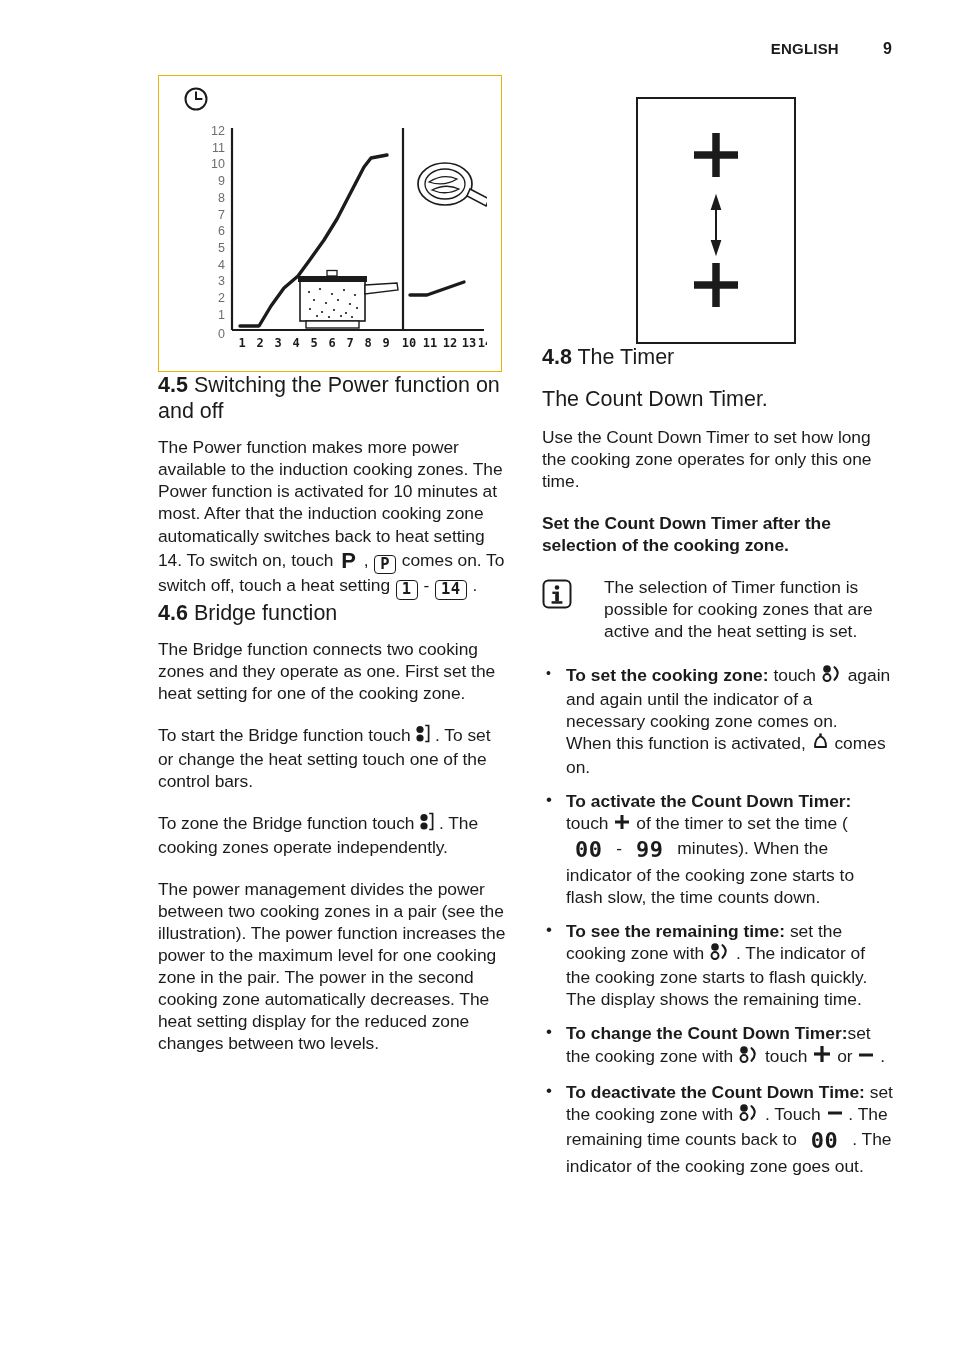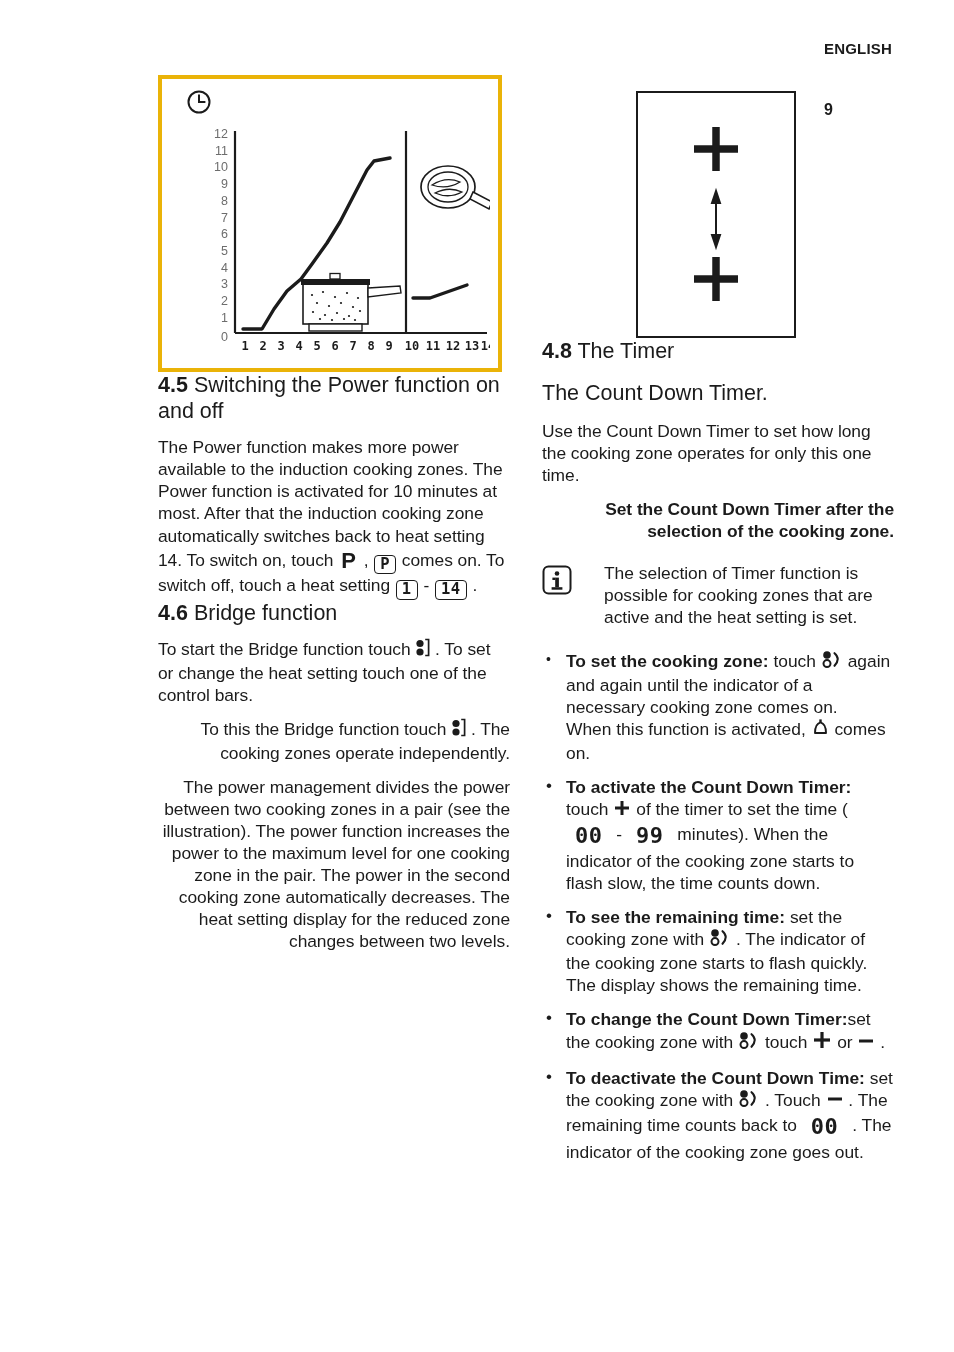--- a/index.html
+++ b/index.html
@@ -10,32 +10,32 @@
     color:#1b1b1b;
     position:relative;
     overflow:hidden;
   }
   .page { position:absolute; inset:0; }
 
   
   .header {
     position:absolute; top:40px; right:62px;
     display:flex; align-items:baseline; gap:44px;
-    font-size:15px; font-weight:bold; letter-spacing:.2px;flex-direction:column;
+    font-size:15px; font-weight:bold; letter-spacing:.2px;
   }
   .header .pageno { font-size:16px; }
 
   
   .col-left  { position:absolute; left:158px; top:75px; width:352px; }
-  .col-right { position:absolute; left:542px; top:69px; width:352px; }
+  .col-right { position:absolute; left:542px; top:75px; width:352px; }
 
   
   .fig-chart {
     width:344px; height:297px;
-    border:4px solid #eab308;
+    border:1px solid #eab308;
     box-sizing:border-box;
     position:relative;
     background:#fff;
   }
   .clock-ico { position:absolute; left:24px; top:10px; }
   .chart-area { position:absolute; left:40px; top:46px; width:288px; height:230px; }
   .chart-svg { display:block; }
 
   
   h2.sec {
@@ -46,21 +46,21 @@
   h3.sub {
     font-size:21.5px; font-weight:normal; line-height:1.2;
     margin:17px 0 13px 0;
   }
 
   p.body {
     font-size:17.4px; line-height:1.265;
     margin:0 0 0 0;
     letter-spacing:-0.05px;
   }
-  p.body + p.body { margin-top:12px;text-align:right; }
+  p.body + p.body { margin-top:20px; }
   .b { font-weight:bold; }
 
   .sp-top-20 { margin-top:20px; }
   .sp-top-26 { margin-top:26px; }
   .sp-top-30 { margin-top:30px; }
 
   
   .fig-bridge {
     width:160px; height:247px;
     border:2.5px solid #1b1b1b;
@@ -227,31 +227,32 @@
       <span>Switching the Power function on and off</span>
     </h2>
     <p class="body">
       <span>The Power function makes more power available to the induction cooking zones. The Power function is activated for 10 minutes at most. After that the induction cooking zone automatically switches back to heat setting 14. To switch on, touch </span><span class="bigP">P</span><span> , </span><span class="lcdbox lcd">P</span><span> comes on. To switch off, touch a heat setting </span><span class="lcdbox lcd">1</span><span> - </span><span class="lcdbox lcd">14</span><span> .</span>
     </p>
 
     <h2 class="sec sp-top-26">
       <span class="num">4.6</span>
       <span>Bridge function</span>
     </h2>
+    <p class="body">The Bridge function connects two cooking zones and they operate as one. First set the heat setting for one of the cooking zone.</p>
     <p class="body">
       <span>To start the Bridge function touch </span><span class="gl">
         <svg width="15" height="19" viewBox="0 0 15 19">
             <circle cx="5" cy="5.5" r="3.6" fill="#1b1b1b"></circle>
             <circle cx="5" cy="14" r="3.6" fill="#1b1b1b"></circle>
             <path d="M10.2 1.5 L13.6 1.5 L13.6 17.5 L10.2 17.5" fill="none" stroke="#1b1b1b" stroke-width="1.7"></path>
           </svg>
       </span><span> . To set or change the heat setting touch one of the control bars.</span>
     </p>
     <p class="body">
-      <span>To this the Bridge function touch </span><span class="gl">
+      <span>To zone the Bridge function touch </span><span class="gl">
         <svg width="15" height="19" viewBox="0 0 15 19">
             <circle cx="5" cy="5.5" r="3.6" fill="#1b1b1b"></circle>
             <circle cx="5" cy="14" r="3.6" fill="#1b1b1b"></circle>
             <path d="M10.2 1.5 L13.6 1.5 L13.6 17.5 L10.2 17.5" fill="none" stroke="#1b1b1b" stroke-width="1.7"></path>
           </svg>
       </span><span> . The cooking zones operate independently.</span>
     </p>
 
     <p class="body">The power management divides the power between two cooking zones in a pair (see the illustration). The power function increases the power to the maximum level for one cooking zone in the pair. The power in the second cooking zone automatically decreases. The heat setting display for the reduced zone changes between two levels.</p>
   </div>

